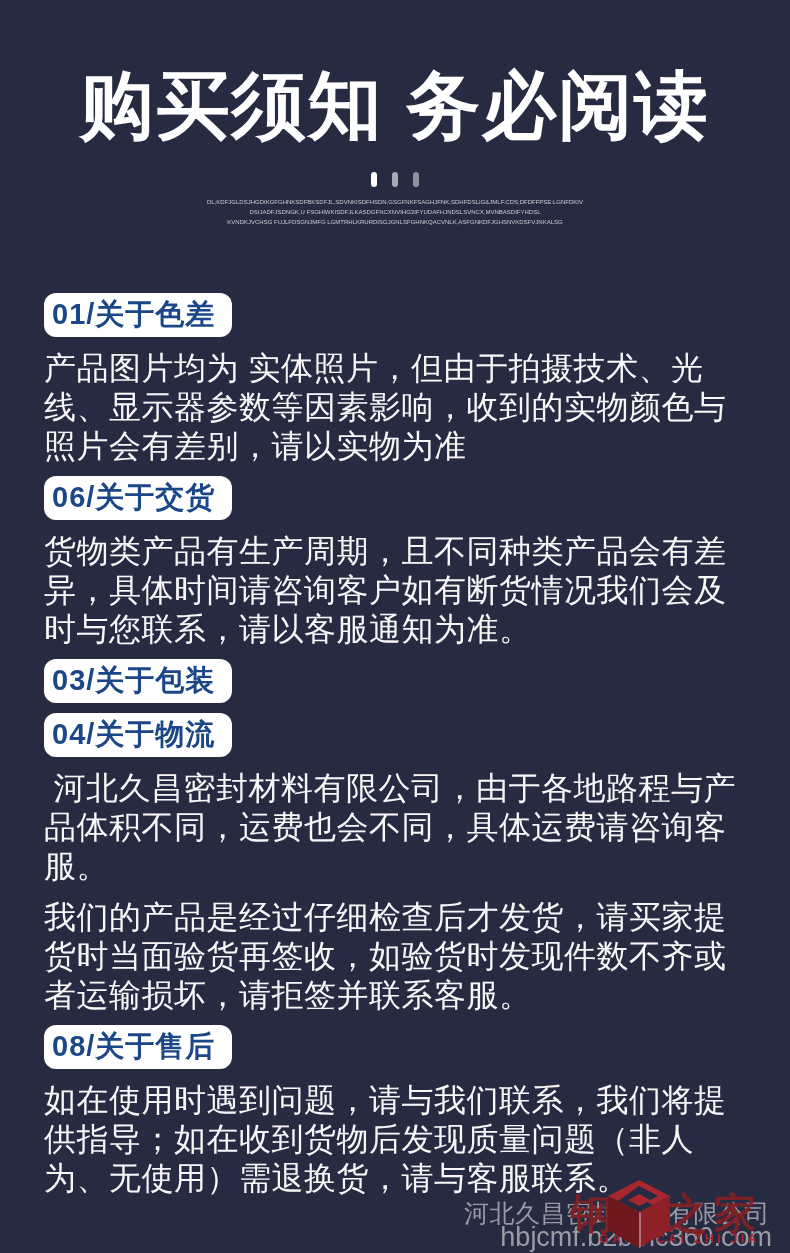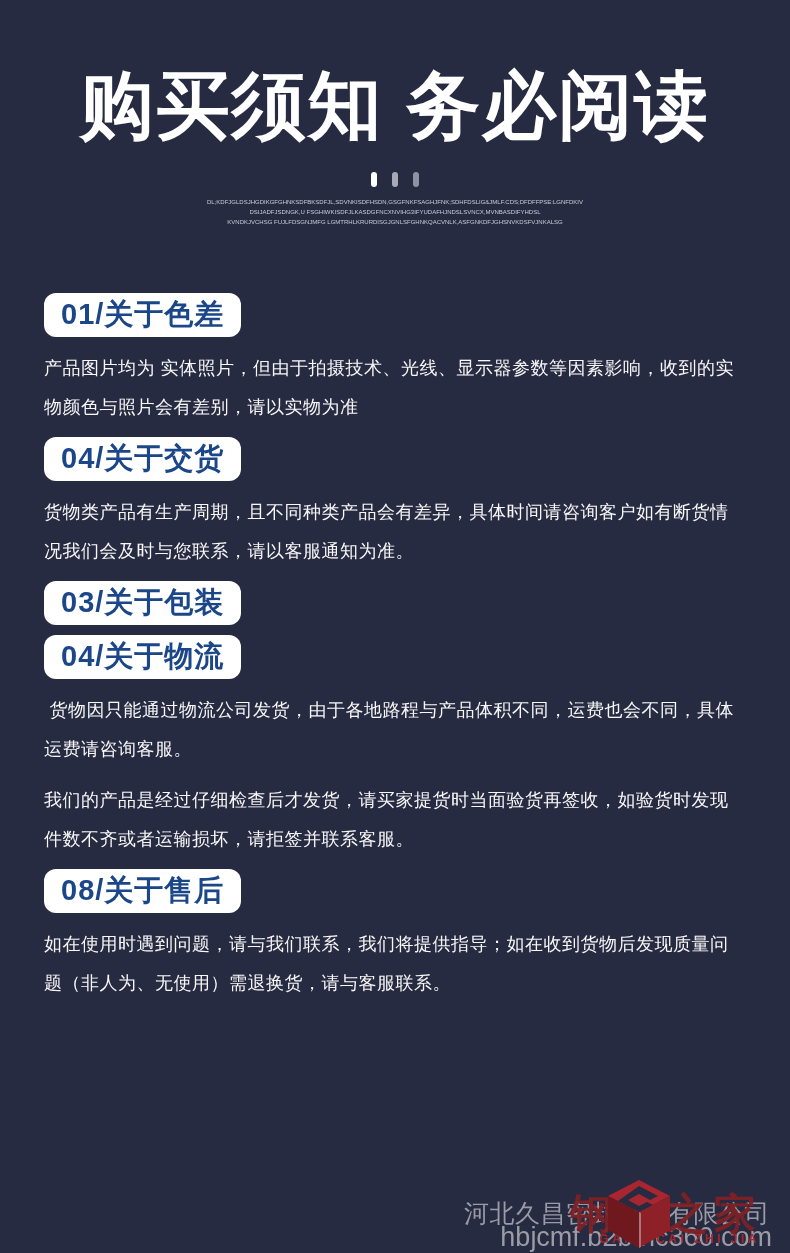--- a/index.html
+++ b/index.html
@@ -56,28 +56,28 @@
   .notice{
     margin:0 44px 10px 44px;
   }
   .badge{
     display:inline-block;
     background:#ffffff;
     color:#1b4688;
     font-size:29px;
     font-weight:bold;
     line-height:1;
-    padding:7px 17px 8px 17px;
+    padding:7px 17px 8px 8px;
     border-radius:12px;
     letter-spacing:1px;
   }
   .body-text{
     margin:12px 0 0 0;
     color:#f7f7f8;
-    font-size:18px;
+    font-size:32px;
     line-height:39px;
     font-weight:500;
     white-space:pre-wrap;
     letter-spacing:0.5px;
   }
   
   .footer{position:absolute;left:0;top:0;width:790px;height:1253px;pointer-events:none;}
   .company{
     position:absolute;
     top:1197px;right:20px;
@@ -138,31 +138,31 @@
   </div>
 
   <div class="sections">
 
     <section class="notice">
       <div class="badge">01/关于色差</div>
       <p class="body-text">产品图片均为 实体照片，但由于拍摄技术、光线、显示器参数等因素影响，收到的实物颜色与照片会有差别，请以实物为准</p>
     </section>
 
     <section class="notice">
-      <div class="badge">04/关于交货</div>
+      <div class="badge">06/关于交货</div>
       <p class="body-text">货物类产品有生产周期，且不同种类产品会有差异，具体时间请咨询客户如有断货情况我们会及时与您联系，请以客服通知为准。</p>
     </section>
 
     <section class="notice">
       <div class="badge">03/关于包装</div>
     </section>
 
     <section class="notice">
       <div class="badge">04/关于物流</div>
-      <p class="body-text"> 货物因只能通过物流公司发货，由于各地路程与产品体积不同，运费也会不同，具体运费请咨询客服。</p>
+      <p class="body-text"> 河北久昌密封材料有限公司，由于各地路程与产品体积不同，运费也会不同，具体运费请咨询客服。</p>
     </section>
 
     <section class="notice">
       <p class="body-text">我们的产品是经过仔细检查后才发货，请买家提货时当面验货再签收，如验货时发现件数不齐或者运输损坏，请拒签并联系客服。</p>
     </section>
 
     <section class="notice">
       <div class="badge">08/关于售后</div>
       <p class="body-text">如在使用时遇到问题，请与我们联系，我们将提供指导；如在收到货物后发现质量问题（非人为、无使用）需退换货，请与客服联系。</p>
     </section>

